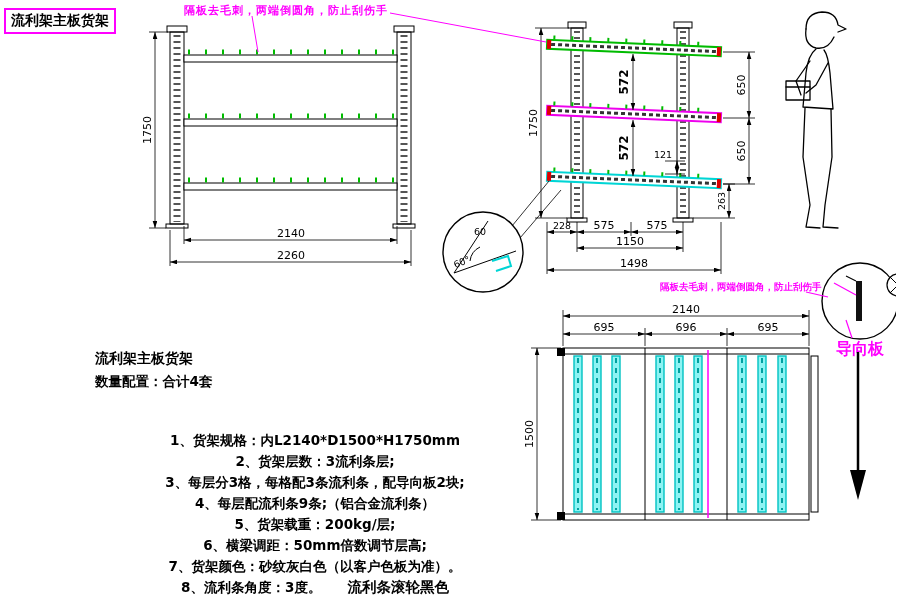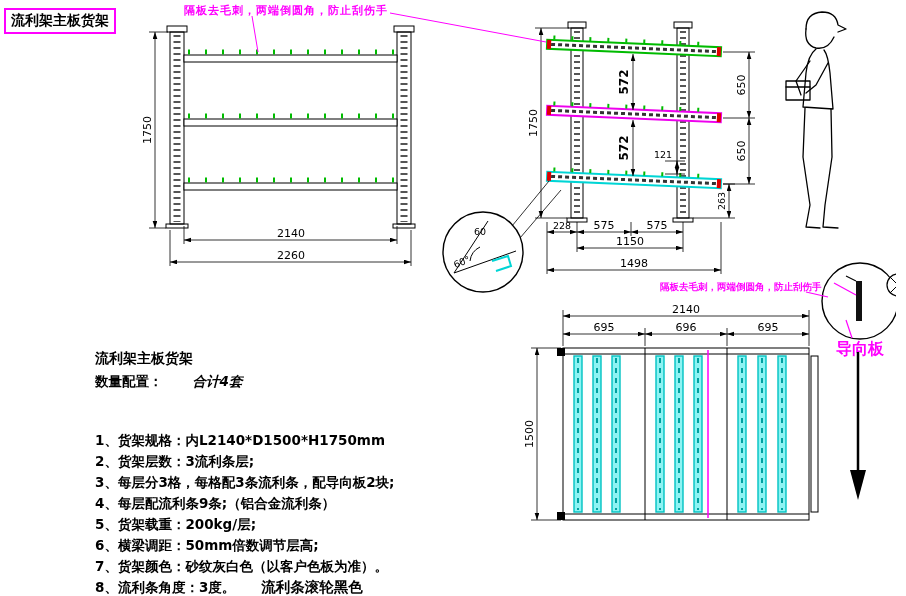--- a/index.html
+++ b/index.html
@@ -14,22 +14,22 @@
   .note{position:absolute;color:#ff00ff;font-weight:bold;white-space:nowrap;}
   .note-top{left:184px;top:3px;font-size:11px;letter-spacing:1px;}
   .note-right{left:660px;top:281px;font-size:9.5px;}
   .guide-label{left:836px;top:339px;font-size:16px;}
   .title-box{position:absolute;left:4px;top:8px;border:2px solid #ff00ff;color:#000;
              font-weight:bold;font-size:14px;padding:2px 5px;background:#fff;}
   .specs{position:absolute;left:95px;top:348px;width:440px;color:#000;font-weight:bold;
          font-size:13.5px;line-height:21px;}
   .spec-heading{font-size:14px;margin-bottom:2px;}
   .spec-qty{margin-bottom:38px;}
-  .qty-val{margin-left:30px;font-style:italic;}
-  .spec-item{white-space:nowrap;}
+  .qty-val{}
+  .spec-item{white-space:nowrap;text-align:center;}
   .roller-note{margin-left:26px;font-size:14.5px;}
 </style>
 </head>
 <body>
 
 <div class="canvas">
 
   <div class="title-box">流利架主板货架</div>
 
   <div class="note note-top">隔板去毛刺，两端倒圆角，防止刮伤手</div>

